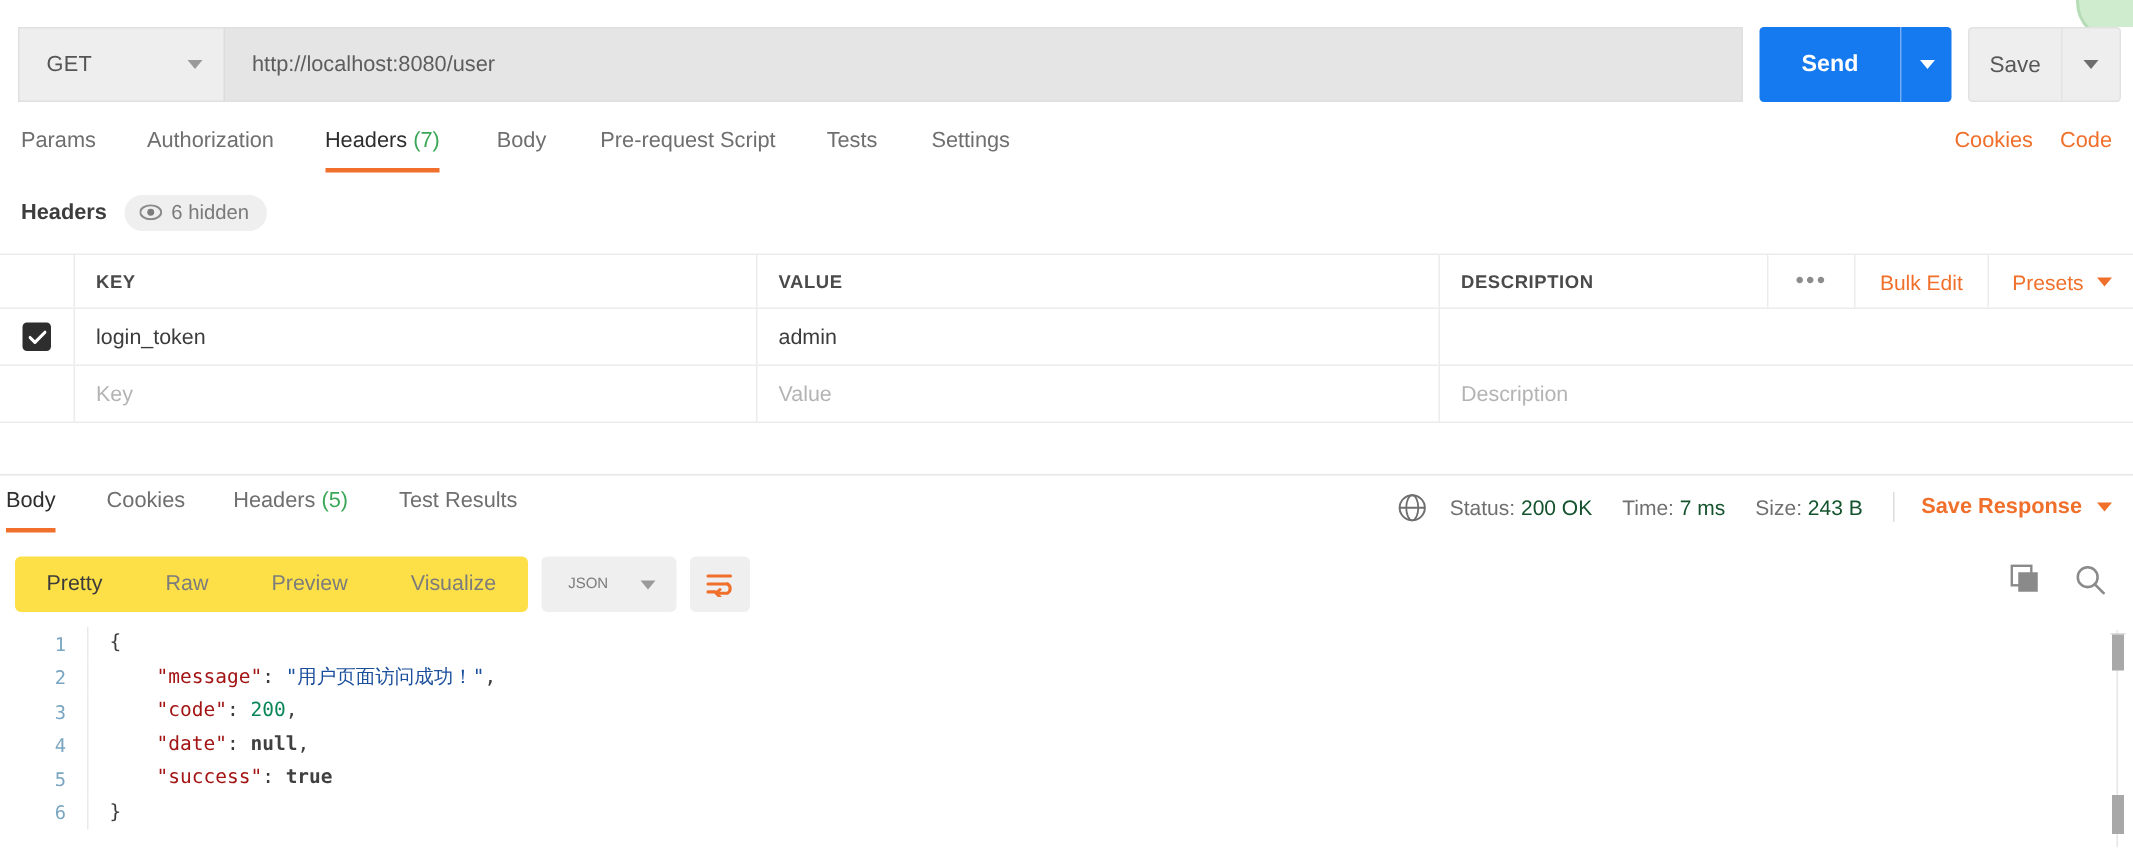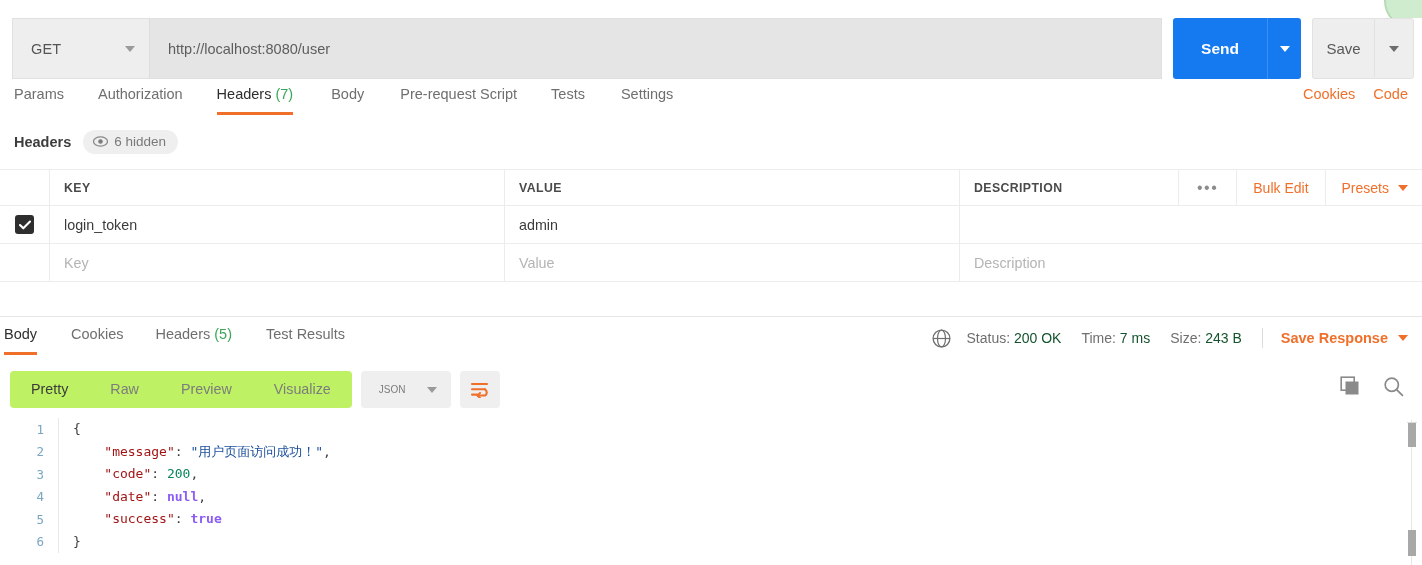--- a/index.html
+++ b/index.html
@@ -20,21 +20,21 @@
     z-index: 1;
   }
   .corner-mask {
     position: absolute; right: 0; top: 18px;
     width: 44px; height: 30px; background: #fff; z-index: 2;
   }
 
   
   .urlbar {
     position: absolute; left: 12px; top: 18px;
-    display: flex; align-items: stretch; height: 61px;
+    display: flex; align-items: stretch; height: 50px;
     z-index: 3;
   }
   .method-select {
     width: 138px; background:#eeeeee; border:1px solid #e0e0e0;
     border-right:1px solid #dcdcdc;
     display:flex; align-items:center; justify-content:space-between;
     padding: 0 14px 0 18px; cursor:pointer;
   }
   .method-select .mlabel { font-size:14.5px; color:#555; letter-spacing:.2px;}
   .caret { width:0;height:0;border-left:5px solid transparent;border-right:5px solid transparent;border-top:6px solid #9a9a9a;}
@@ -130,39 +130,39 @@
   .res-tabs { position:absolute; left:0; top:322px; display:flex; }
   .res-status { position:absolute; right:14px; top:328px; display:flex; align-items:center; }
   .globe { margin-right:16px; display:flex;align-items:center; }
   .stat-item { font-size:14px; color:#6f6f6f; margin-right:20px; white-space:nowrap;}
   .stat-item b { font-weight:normal; color:#14532d; }
   .vdiv { width:1px; height:20px; background:#dcdcdc; margin:0 18px 0 0; }
   .save-response { color:#f0702b; font-size:14.5px; font-weight:bold; display:flex;align-items:center;gap:10px;cursor:pointer;}
 
   
   .viewbar { position:absolute; left:10px; top:371px; display:flex; align-items:center; gap:9px;}
-  .seg { background:#bef264; border-radius:4px; display:flex; height:37px; align-items:center;}
+  .seg { background:#fde047; border-radius:4px; display:flex; height:37px; align-items:center;}
   .seg .sg { padding:0 21px; font-size:14.3px; color:#7c7c7c; cursor:pointer; line-height:37px;}
   .seg .sg.active { color:#3b3b3b; }
   .fmt { background:#efefef; border-radius:4px; height:37px; display:flex;align-items:center; padding:0 14px 0 18px; gap:22px; cursor:pointer;}
   .fmt span { font-size:10px; color:#7c7c7c; }
   .wrapbtn { background:#efefef; border-radius:4px; height:37px; width:40px; display:flex;align-items:center;justify-content:center;cursor:pointer;}
   .right-icons { position:absolute; right:18px; top:376px; display:flex; align-items:center; gap:22px;}
   .icon-btn { cursor:pointer; display:flex; }
 
   
   .code { position:absolute; left:0; top:418px; width:1422px; height:147px; overflow:hidden;
           font-family:"DejaVu Sans Mono", monospace; font-size:13px; }
   .code-row { display:flex; height:22.5px; align-items:center;}
   .gutter { width:58px; text-align:right; padding-right:14px; color:#7aa6c2; font-size:12.5px; }
   .codeline { padding-left:14px; border-left:1px solid #e9e9e9; flex:1; height:22.5px; line-height:22.5px; white-space:pre; }
   .k { color:#a31515; }
   .s { color:#1b4f9c; }
   .n { color:#098658; }
-  .b { color:#8b5cf6; font-weight:bold; }
+  .b { color:#404040; font-weight:bold; }
   .p { color:#3b3b3b; }
 
   
   .vscroll { position:absolute; right:6px; top:420px; width:9px; height:145px; }
   .vscroll .track { position:absolute; left:4px; top:0; width:1px; height:145px; background:#e6e6e6;}
   .vscroll .thumb1 { position:absolute; left:1px; top:3px; width:8px; height:24px; background:#a8a8a8; }
   .vscroll .thumb2 { position:absolute; left:1px; top:110px; width:8px; height:26px; background:#a8a8a8; }
   .vscroll .cap { position:absolute; left:0; top:2px; width:10px; height:1px; background:#dcdcdc; }
 </style>
 </head>

